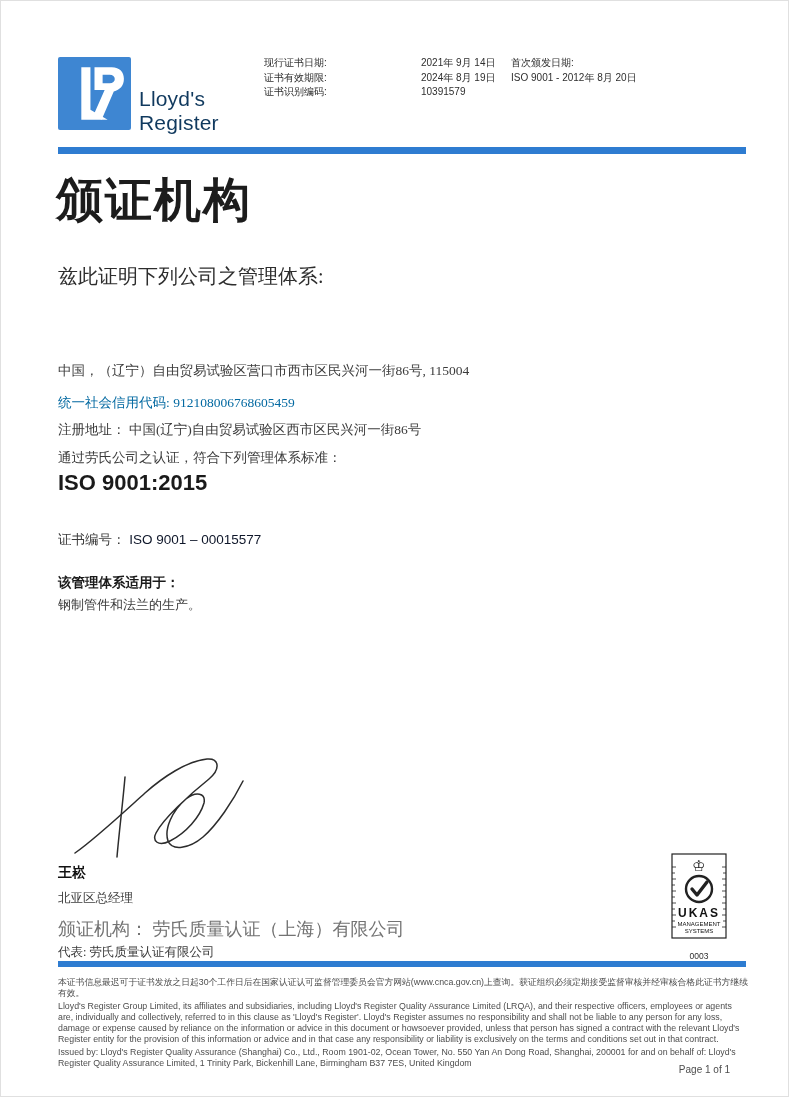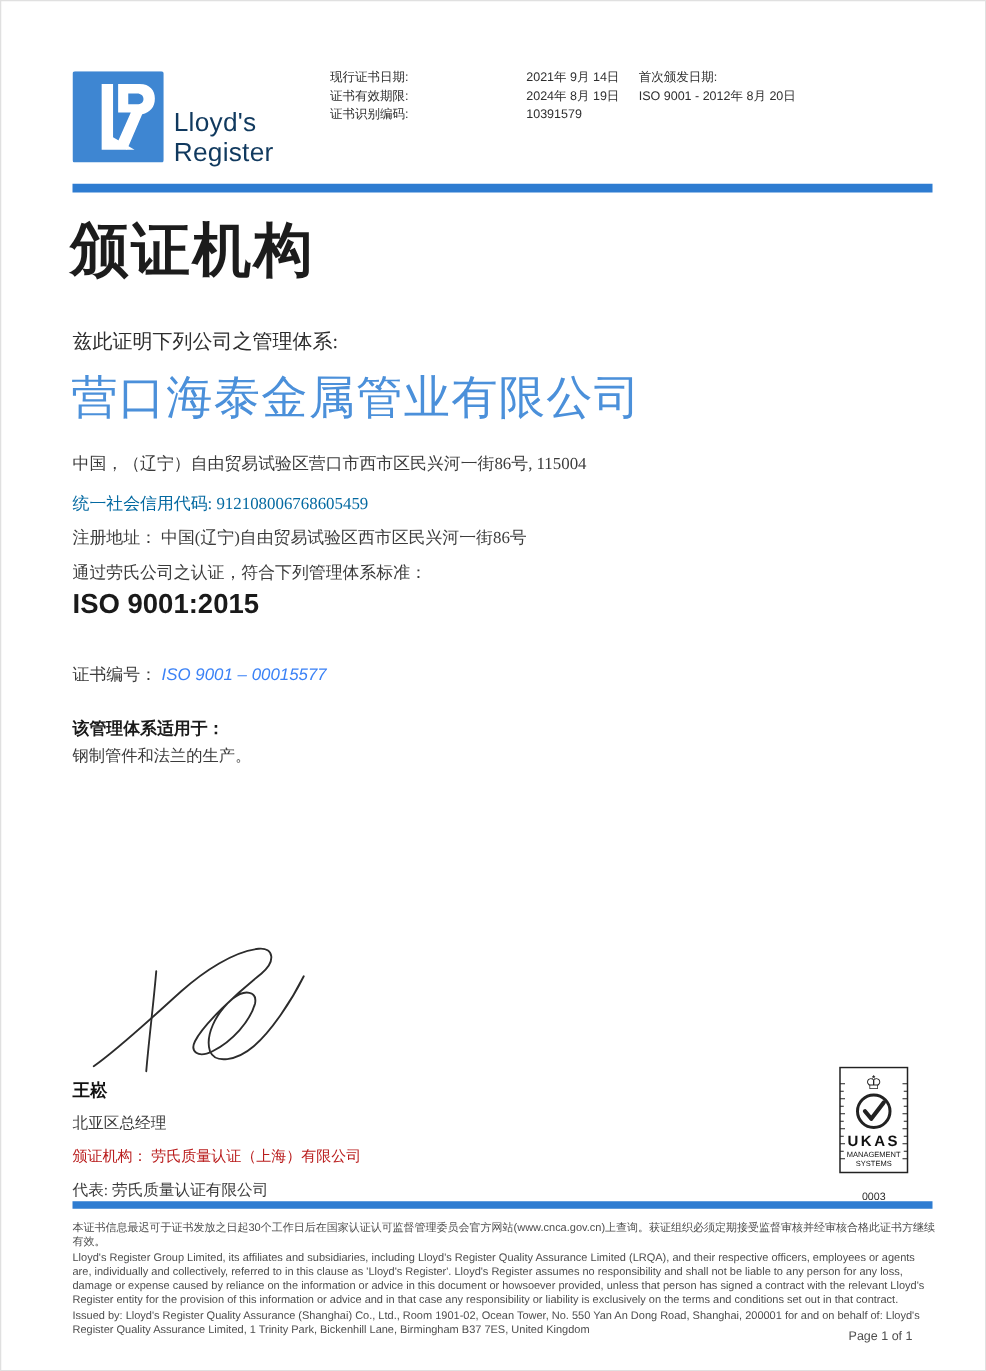--- a/index.html
+++ b/index.html
@@ -17,41 +17,41 @@
   .info-right { position:absolute; left:510px; top:55px; font-size:10px; line-height:14.5px; color:#2e2e2e; }
 
   .bar { position:absolute; left:57px; width:688px; background:#2e7cd1; }
   .bar-top { top:146px; height:7px; }
   .bar-bottom { top:960px; height:6px; }
 
   .serif { font-family:"Liberation Serif","DejaVu Serif",serif; }
 
   .doc-title { position:absolute; left:55px; top:168px; font-size:47px; color:#1c1c1c;
                font-family:"Liberation Serif","DejaVu Serif",serif; letter-spacing:2px; }
-  .intro { position:absolute; left:57px; top:262px; font-size:16px; color:#2d2d2d; }
+  .intro { position:absolute; left:57px; top:262px; font-size:20px; color:#2d2d2d; }
   .company { position:absolute; left:56px; top:292px; font-size:37px; color:#4b90da; letter-spacing:1px; }
 
   .addr    { position:absolute; left:57px; top:361px; font-size:13.5px; color:#3b3b3b; }
   .credit  { position:absolute; left:57px; top:393px; font-size:13.5px; color:#0369a1; }
   .regaddr { position:absolute; left:57px; top:420px; font-size:13.5px; color:#3b3b3b; }
   .approval{ position:absolute; left:57px; top:448px; font-size:13.5px; color:#3b3b3b; }
 
   .standards { position:absolute; left:57px; top:468px; font-size:22px; font-weight:bold;
                color:#1a1a1a; line-height:28px; }
   .certno { position:absolute; left:57px; top:530px; font-size:13.5px; color:#3b3b3b; }
-  .certno .val { font-family:"Liberation Sans",sans-serif; color:#3b82f6;font-style:italic; }
+  .certno .val { font-family:"Liberation Sans",sans-serif; color:#0f172a; }
 
   .scope-head { position:absolute; left:57px; top:573px; font-size:13.5px; font-weight:bold; color:#1a1a1a; }
   .scope-text { position:absolute; left:57px; top:595px; font-size:13px; color:#3b3b3b; }
 
   .signature { position:absolute; left:66px; top:748px; }
 
   .sig-name  { position:absolute; left:57px; top:863px; font-size:14px; font-weight:bold; color:#111; }
   .sig-title { position:absolute; left:57px; top:889px; font-size:12.5px; color:#3b3b3b; }
-  .issuer    { position:absolute; left:57px; top:916px; font-size:12px; color:#b91c1c; }
+  .issuer    { position:absolute; left:57px; top:916px; font-size:18px; color:#737373; }
   .rep       { position:absolute; left:57px; top:943px; font-size:12.5px; color:#3b3b3b; }
 
   .ukas { position:absolute; left:656px; top:852px; width:84px; text-align:center; }
   .ukas-num { font-size:8.5px; color:#2e2e2e; margin-top:2px; }
 
   .footer { position:absolute; left:57px; top:976px; width:690px; font-size:8.8px;
             line-height:11.3px; color:#4d4d4d; }
   .footer p { margin-bottom:1px; }
   .page-num { position:absolute; right:58px; top:1063px; font-size:10px; color:#4d4d4d; }
 </style>
@@ -87,21 +87,20 @@
   </div>
   <div class="info-right">
     <div>首次颁发日期:</div>
     <div>ISO 9001 - 2012年 8月 20日</div>
   </div>
 
   <div class="bar bar-top"></div>
 
   <h1 class="doc-title">颁证机构</h1>
   <div class="intro serif">兹此证明下列公司之管理体系:</div>
-  <div class="company serif">营口海泰金属管业有限公司</div>
 
   <div class="addr serif">中国，（辽宁）自由贸易试验区营口市西市区民兴河一街86号, 115004</div>
   <div class="credit serif">
     <span>统一社会信用代码:</span>
     <span>912108006768605459</span>
   </div>
   <div class="regaddr serif">
     <span>注册地址：</span>
     <span>中国(辽宁)自由贸易试验区西市区民兴河一街86号</span>
   </div>

